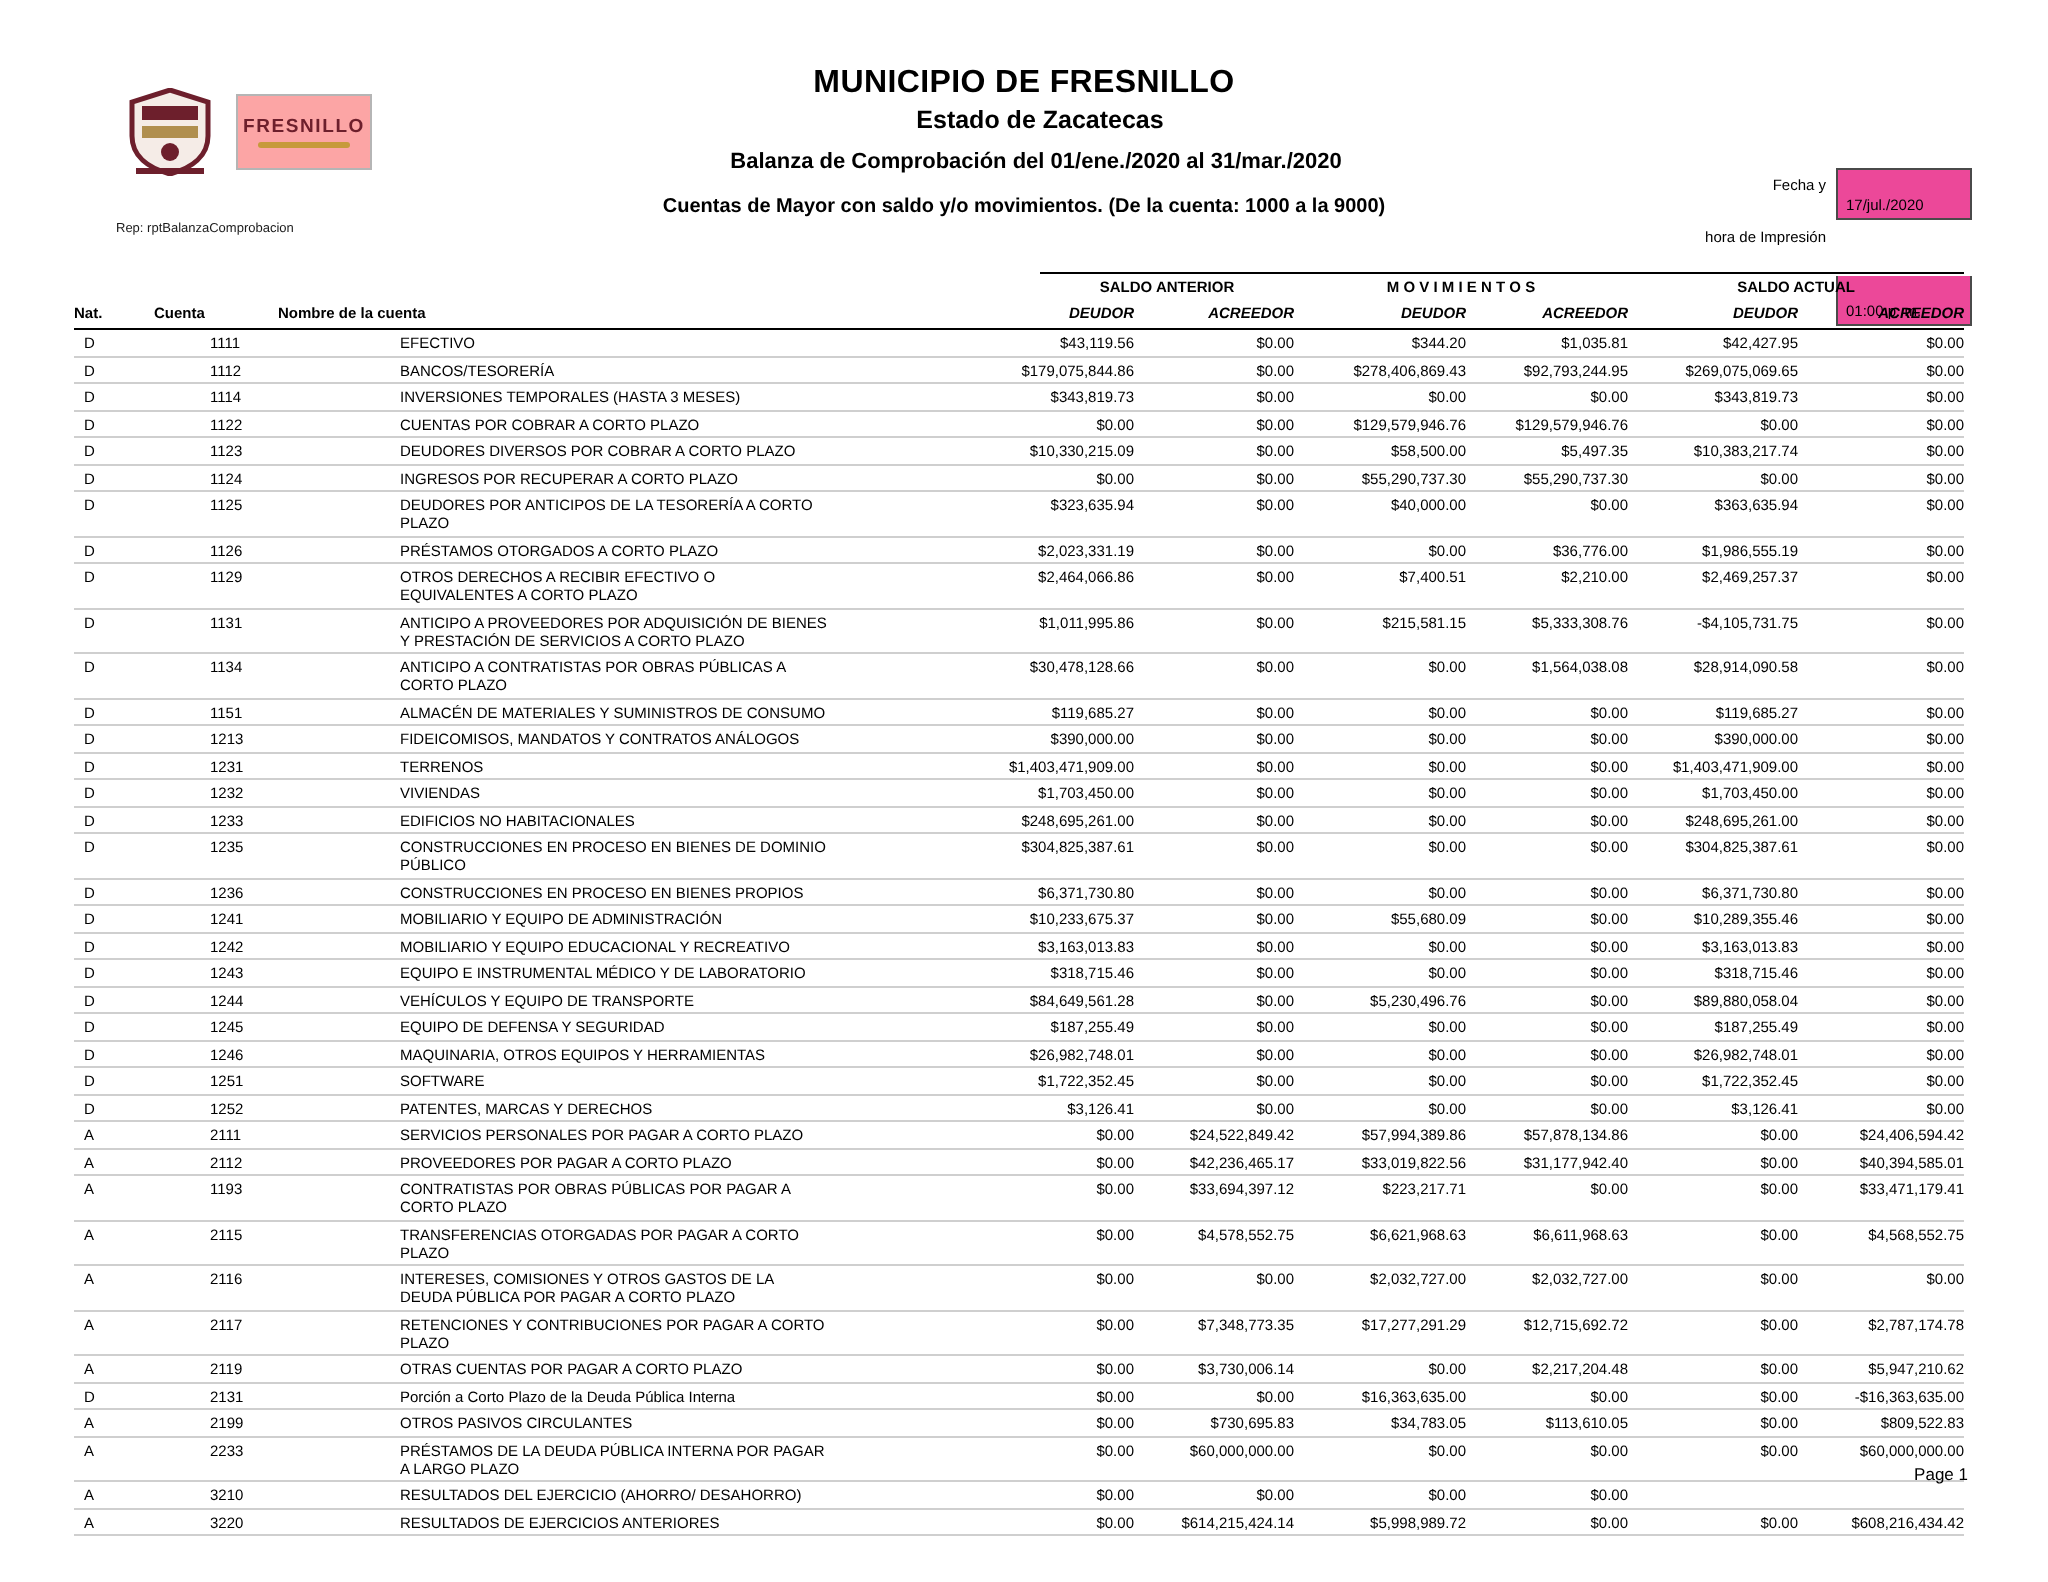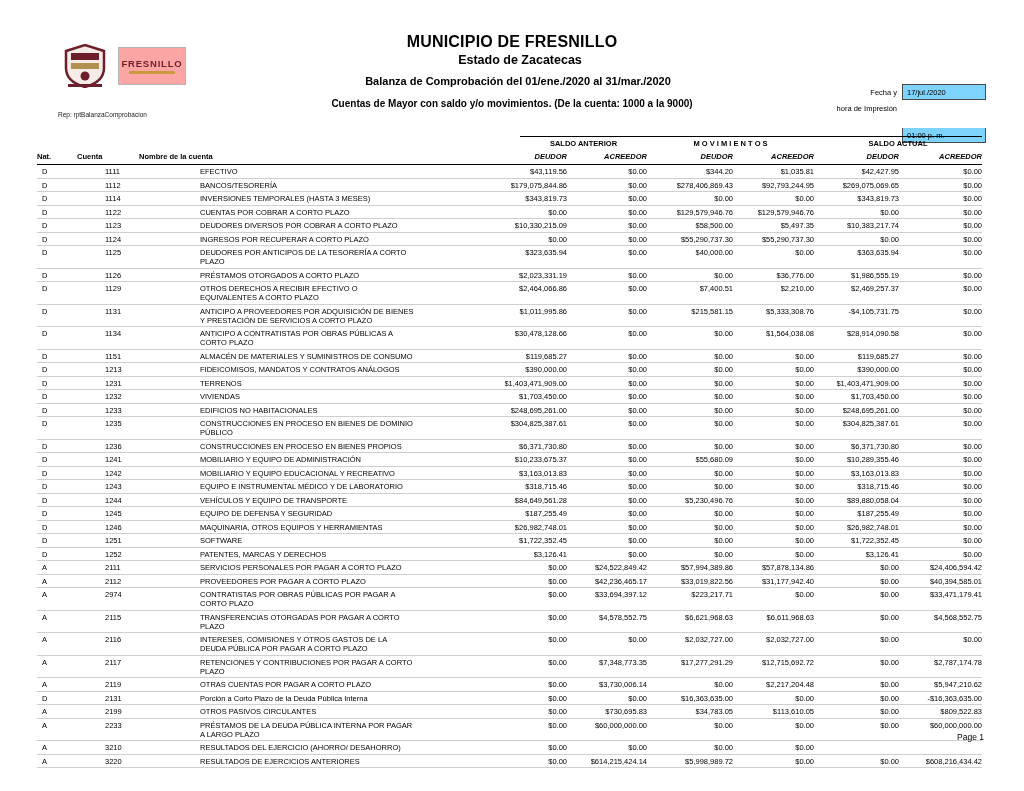--- a/index.html
+++ b/index.html
@@ -23,21 +23,21 @@
     width:68px; height:38px; border:1px solid #b5b5b5; background:#fca5a5;
     display:flex; flex-direction:column; align-items:center; justify-content:center; gap:2px;
   }
   .wm-text { font-size:9.5px; font-weight:bold; color:#6d1f2c; letter-spacing:.8px; }
   .wm-swash { display:block; width:46px; height:3px; background:#c79a3b; border-radius:2px; }
 
   
   .stamp { position:absolute; top:84px; right:38px; font-size:7.5px; }
   .stamp-row { display:flex; justify-content:flex-end; align-items:flex-start; }
   .stamp-label { padding:4px 5px 0 0; text-align:right; white-space:nowrap; }
-  .stamp-value { width:84px; border:1px solid #4a4a4a; padding:3px 3px 2px 4px; background:#7dd3fc; }
+  .stamp-value { width:68px; border:1px solid #4a4a4a; padding:13px 3px 2px 4px; background:#ec4899; }
   .stamp-row + .stamp-row .stamp-value { border-top:none;margin-top:28px; }
 
   .rep { position:absolute; top:111px; left:58px; font-size:6.5px; color:#1a1a1a; }
 
   
   table { position:absolute; top:136px; left:37px; width:945px;
           border-collapse:collapse; table-layout:fixed; font-size:7.5px; }
   thead th { font-weight:bold; font-size:7.5px; vertical-align:bottom; }
   tr.grp-row th { padding:0; }
   .grp span { display:block; border-top:1px solid #000; text-align:center; padding:2px 0 1px; }
@@ -439,21 +439,21 @@
           <td class="nom">PROVEEDORES POR PAGAR A CORTO PLAZO</td>
           <td class="num">$0.00</td>
           <td class="num">$42,236,465.17</td>
           <td class="num">$33,019,822.56</td>
           <td class="num">$31,177,942.40</td>
           <td class="num">$0.00</td>
           <td class="num">$40,394,585.01</td>
         </tr>
         <tr>
           <td class="nat">A</td>
-          <td class="cta">2974</td>
+          <td class="cta">1193</td>
           <td class="nom">CONTRATISTAS POR OBRAS PÚBLICAS POR PAGAR A CORTO PLAZO</td>
           <td class="num">$0.00</td>
           <td class="num">$33,694,397.12</td>
           <td class="num">$223,217.71</td>
           <td class="num">$0.00</td>
           <td class="num">$0.00</td>
           <td class="num">$33,471,179.41</td>
         </tr>
         <tr>
           <td class="nat">A</td>

